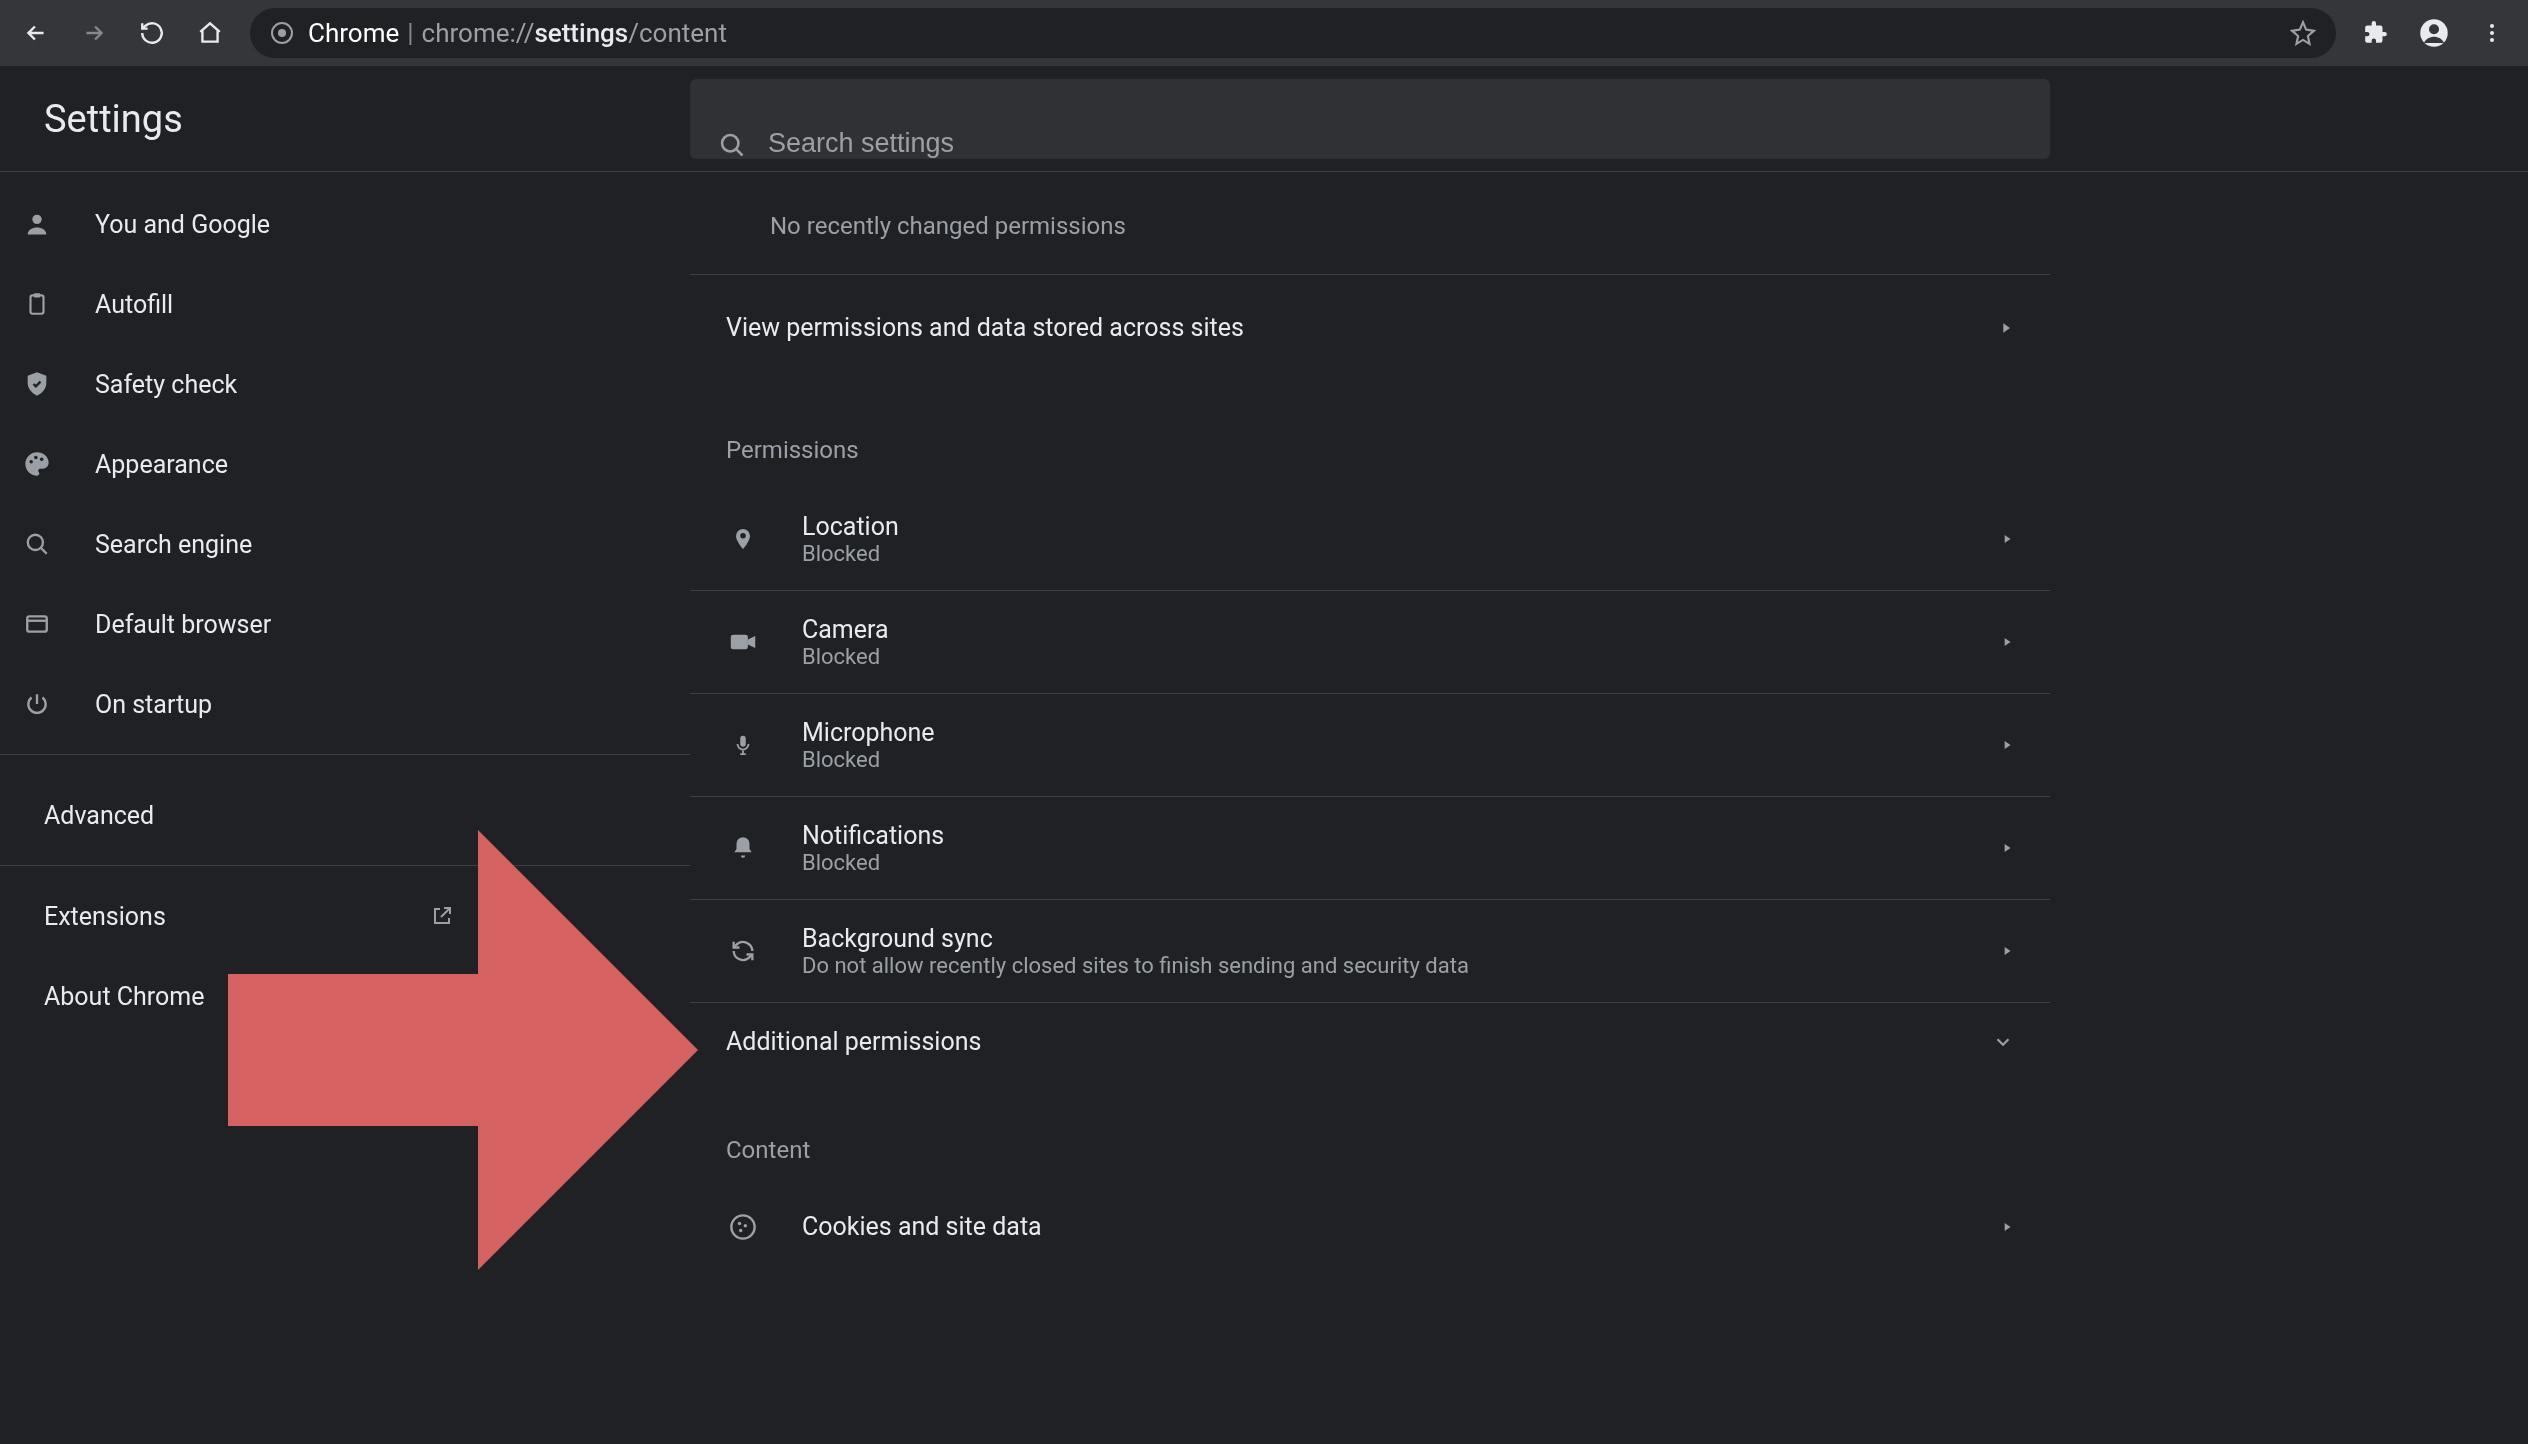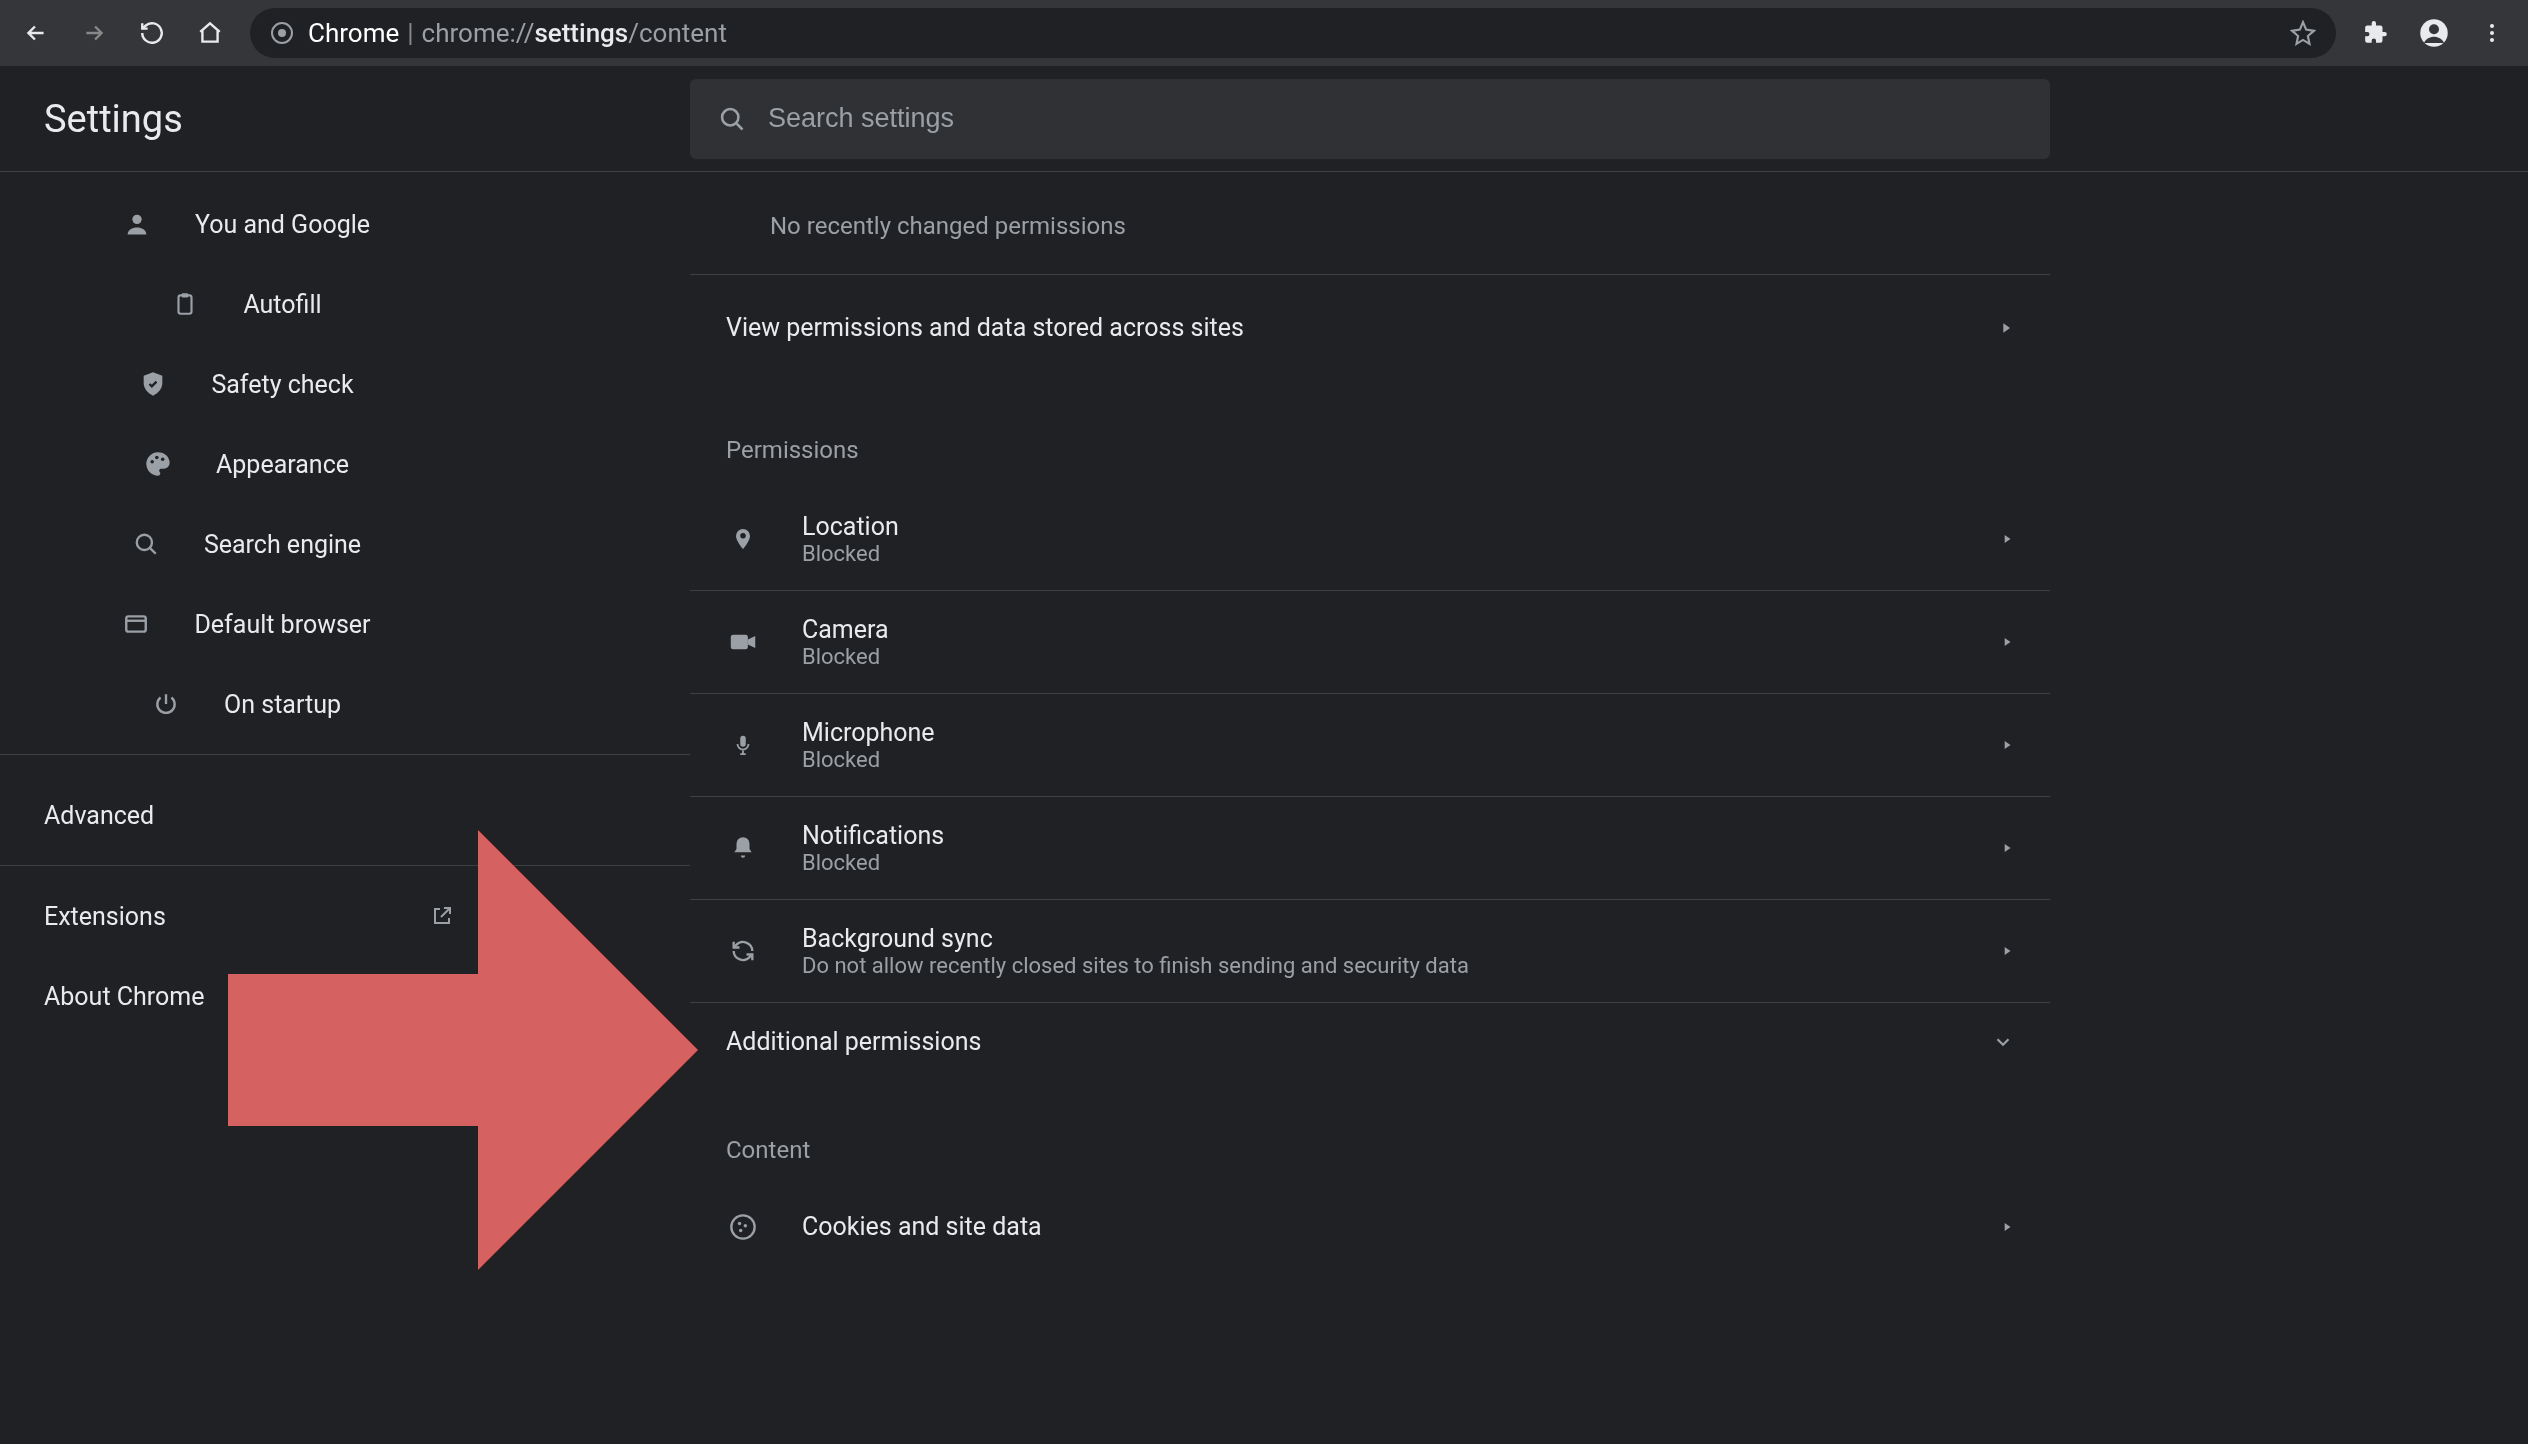--- a/index.html
+++ b/index.html
@@ -66,21 +66,21 @@
       font-size: 38px;
       font-weight: 400;
       color: #e8eaed;
     }
     .search-wrap {
       width: 1360px;
       height: 80px;
       background: #303134;
       border-radius: 6px;
       display: flex;
-      align-items: center;
+      align-items: flex-end;
       padding: 0 28px;
       gap: 22px;
     }
     .search-wrap input {
       flex: 1;
       background: transparent;
       border: none;
       outline: none;
       color: #e8eaed;
       font-size: 27px;
@@ -102,21 +102,20 @@
       height: 80px;
       display: flex;
       align-items: center;
       padding-left: 19px;
       font-size: 25px;
       color: #e8eaed;
       gap: 40px;
       cursor: pointer;
       border-radius: 0 40px 40px 0;
       margin-right: 220px;
-      justify-content: center;
     }
     .nav-item .nav-ic { width: 36px; display:flex; justify-content:center; color:#9aa0a6; }
     .nav-item.active { color: #8ab4f8; }
     .nav-item.active .nav-ic { color: #8ab4f8; }
     .adv-item, .ext-item, .about-item {
       height: 80px;
       display: flex;
       align-items: center;
       padding-left: 44px;
       font-size: 25px;

